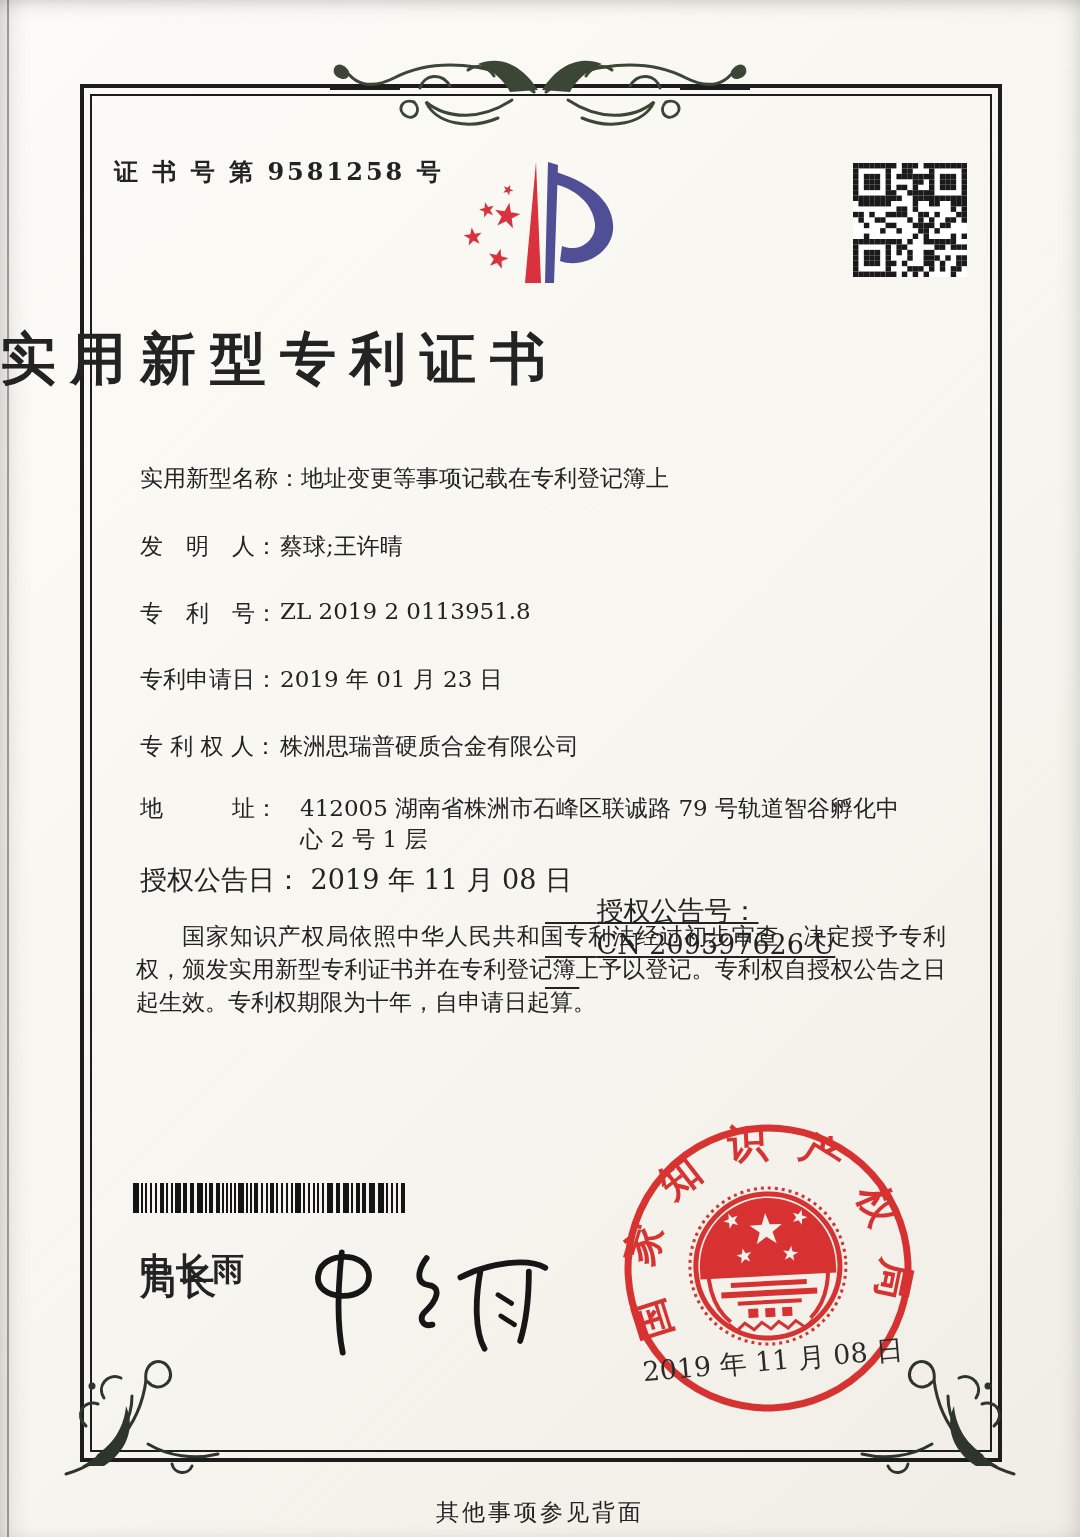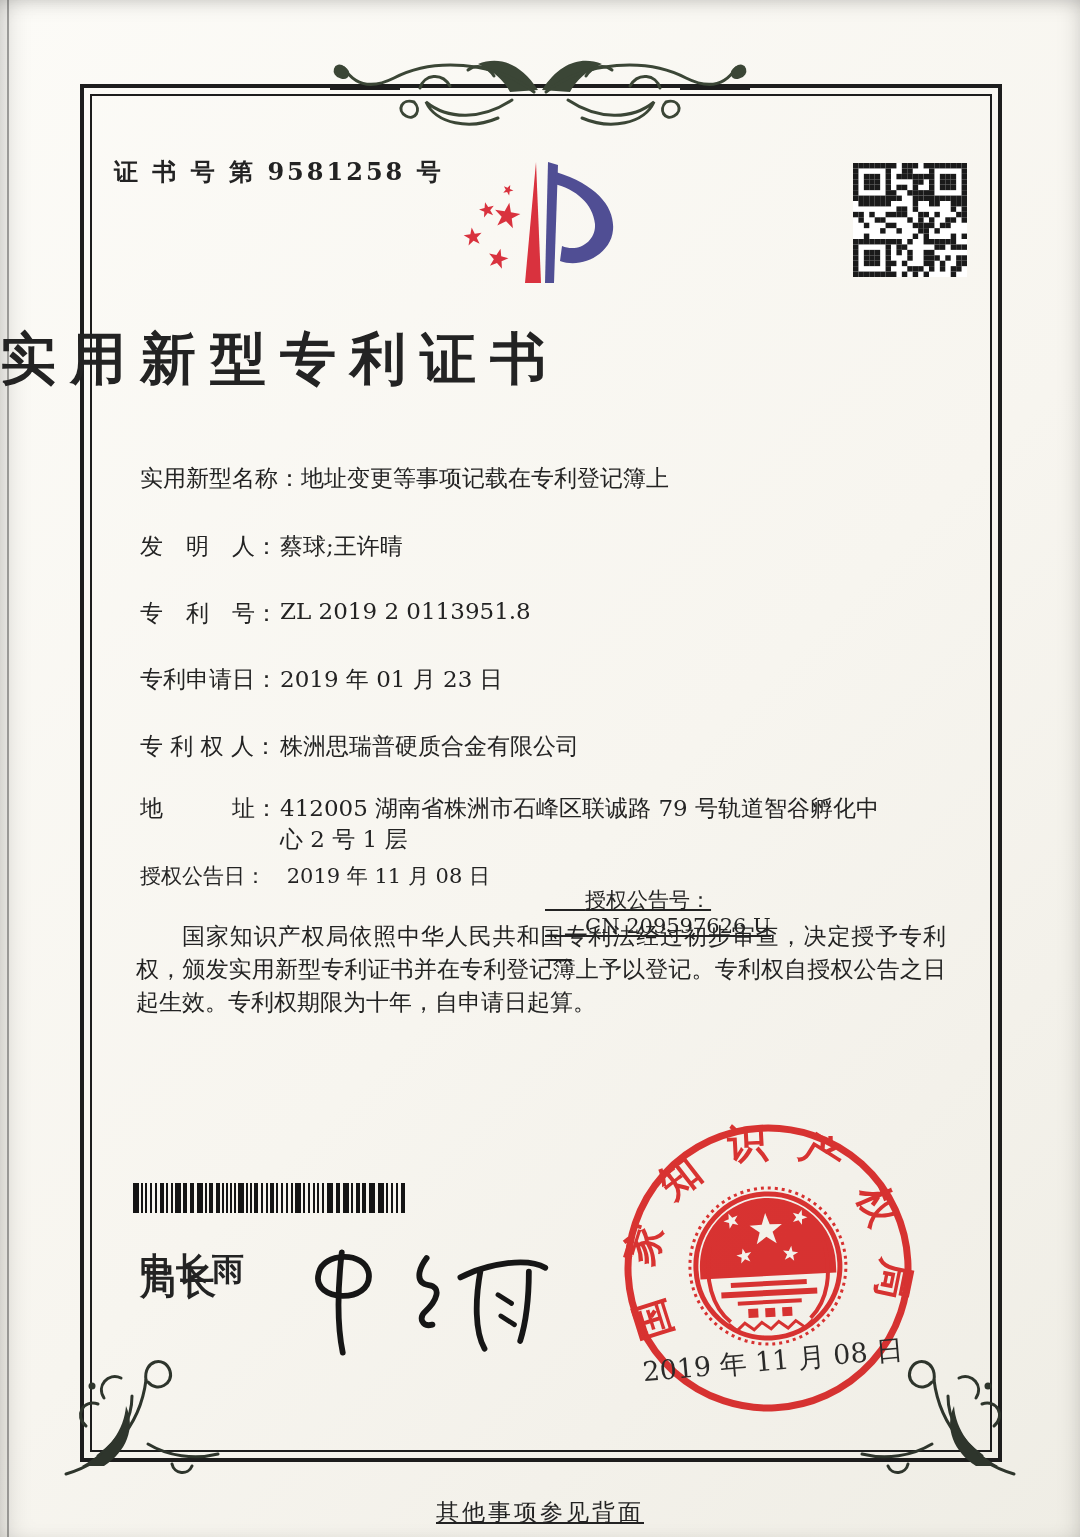--- a/index.html
+++ b/index.html
@@ -17,29 +17,29 @@
   .border-inner{
     position:absolute;left:6px;top:6px;right:6px;bottom:6px;
     border:2px solid #1d1d1d;
   }
   .abs{position:absolute;}
   .cert-no{left:114px;top:156px;font-size:24px;letter-spacing:3px;font-weight:bold;}
   .title{left:0;top:322px;width:100%;text-align:left;font-size:56px;font-weight:600;letter-spacing:14px;}
   .field-row{left:140px;font-size:23px;display:flex;}
   .field-label{display:inline-block;min-width:140px;white-space:pre;}
   .field-value{white-space:pre;}
-  .addr-wrap{max-width:680px;}
-  .grant-row{left:140px;top:862px;font-size:21px;width:830px;}
+  .addr-wrap{max-width:680px;margin-left:20px;}
+  .grant-row{left:140px;top:862px;font-size:27px;width:830px;}
   .grant-no{position:absolute;left:405px;top:0;white-space:pre;text-decoration:underline;}
   .body-text{left:124px;top:908px;width:834px;font-size:23px;line-height:33px;text-align:justify;}
   .body-text p{margin:12px;text-indent:2em;}
   .sig-role{left:140px;top:1258px;font-size:36px;letter-spacing:4px;font-weight:600;}
   .sig-name{left:140px;top:1248px;font-size:32px;letter-spacing:4px;font-weight:600;}
   .page-ind{left:0;top:1430px;width:100%;text-align:center;font-size:21px;letter-spacing:2px;}
-  .back-note{left:0;top:1497px;width:100%;text-align:center;font-size:23px;letter-spacing:3px;text-decoration:underline;}
+  .back-note{left:0;top:1497px;width:100%;text-align:center;font-size:23px;letter-spacing:3px;}
   .seal{mix-blend-mode:multiply;opacity:.93;}
   svg{display:block;}
 </style>
 </head>
 <body>
 
 <div class="paper">
   <div class="page-edge"></div>
 
   <svg width="0" height="0" style="position:absolute" aria-hidden="true">

